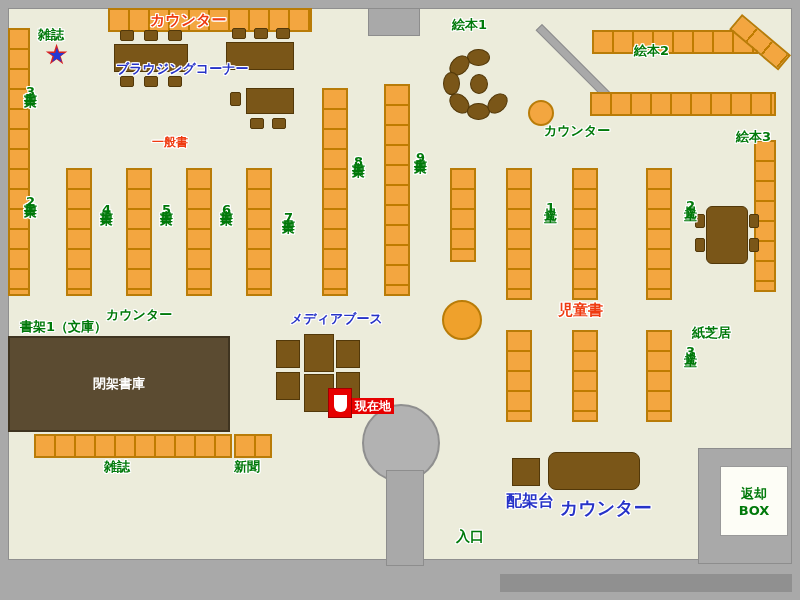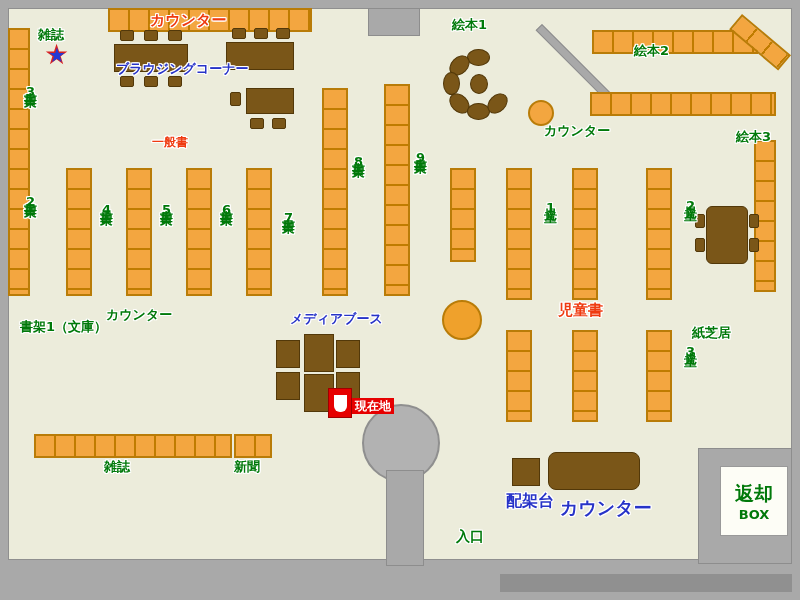--- a/index.html
+++ b/index.html
@@ -29,21 +29,21 @@
 
   <div class="floor"></div>
   <div class="abs" style="left:500px;top:574px;width:292px;height:18px;background:#909090"></div>
 
   <div class="wall" style="left:368px;top:8px;width:52px;height:28px"></div>
   <div class="wall" style="left:542px;top:24px;width:100px;height:9px;transform:rotate(45deg);transform-origin:left top"></div>
   <div class="circ" style="left:362px;top:404px;width:78px;height:78px;background:#b2b2b2;border:2px solid #8f8f8f"></div>
   <div class="wall" style="left:386px;top:470px;width:38px;height:96px"></div>
   <div class="wall" style="left:698px;top:448px;width:94px;height:116px"></div>
   <div class="abs" style="left:720px;top:466px;width:66px;height:68px;background:#fdfdf6;border:1px solid #999;display:flex;flex-direction:column;align-items:center;justify-content:center">
-    <span class="green" style="font-weight:bold;font-size:19px">返却</span>
+    <span class="green" style="font-weight:bold;font-size:13px">返却</span>
     <span class="green" style="font-weight:bold;font-size:13px">BOX</span>
   </div>
 
   <div class="shelf sh" style="left:108px;top:8px;width:204px;height:24px"></div>
   <div class="shelf sv" style="left:8px;top:28px;width:22px;height:268px"></div>
   <div class="shelf sh" style="left:592px;top:30px;width:166px;height:24px"></div>
   <div class="shelf sh" style="left:742px;top:14px;width:64px;height:20px;transform:rotate(40deg);transform-origin:left top"></div>
   <div class="shelf sh" style="left:590px;top:92px;width:186px;height:24px"></div>
   <div class="shelf sv" style="left:754px;top:140px;width:22px;height:152px"></div>
 
@@ -85,20 +85,23 @@
   <div class="furn" style="left:230px;top:92px;width:11px;height:14px;border-radius:2px"></div>
 
   <div class="stool" style="left:470px;top:46px;transform:rotate(90deg)"></div>
   <div class="stool" style="left:451px;top:54px;transform:rotate(45deg)"></div>
   <div class="stool" style="left:443px;top:72px"></div>
   <div class="stool" style="left:451px;top:92px;transform:rotate(-45deg)"></div>
   <div class="stool" style="left:470px;top:100px;transform:rotate(90deg)"></div>
   <div class="stool" style="left:489px;top:92px;transform:rotate(45deg)"></div>
   <div class="stool" style="left:470px;top:74px;width:16px;height:18px"></div>
 
+  <div class="abs" style="left:8px;top:336px;width:222px;height:96px;background:#5b4b31;border:2px solid #3f3category;border:2px solid #3f3420;box-sizing:border-box;display:flex;align-items:center;justify-content:center">
+    <span class="whitelbl" style="position:static">閉架書庫</span>
+  </div>
 
   <div class="furn" style="left:304px;top:334px;width:30px;height:38px"></div>
   <div class="furn" style="left:304px;top:374px;width:30px;height:38px"></div>
   <div class="furn" style="left:276px;top:340px;width:24px;height:28px"></div>
   <div class="furn" style="left:276px;top:372px;width:24px;height:28px"></div>
   <div class="furn" style="left:336px;top:340px;width:24px;height:28px"></div>
   <div class="furn" style="left:336px;top:372px;width:24px;height:28px"></div>
   <div class="abs" style="left:328px;top:388px;width:24px;height:30px;background:#e60000;border:1px solid #a00000;box-sizing:border-box">
     <div style="position:absolute;left:5px;top:6px;width:13px;height:17px;background:#fff;border-radius:0 0 6px 6px"></div>
   </div>

